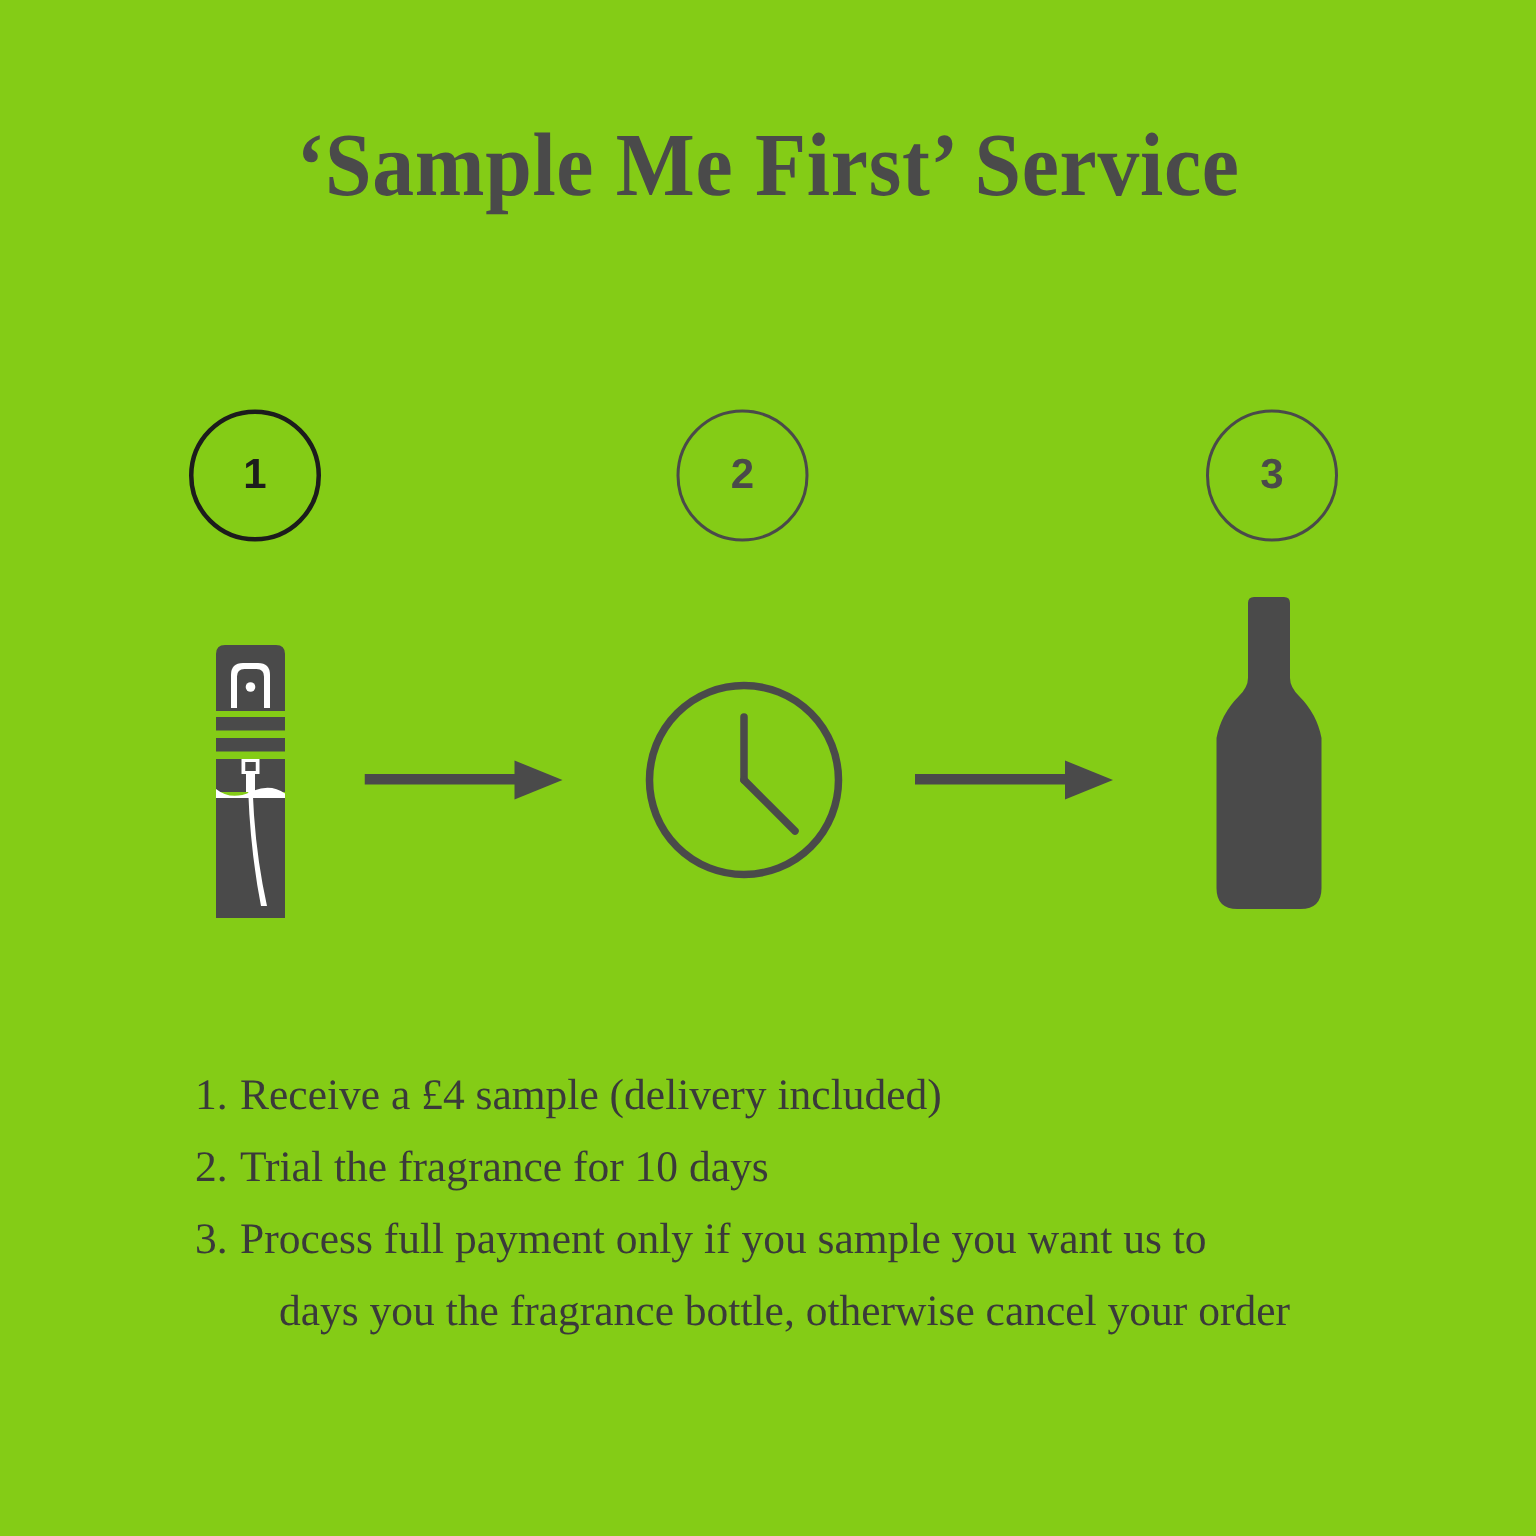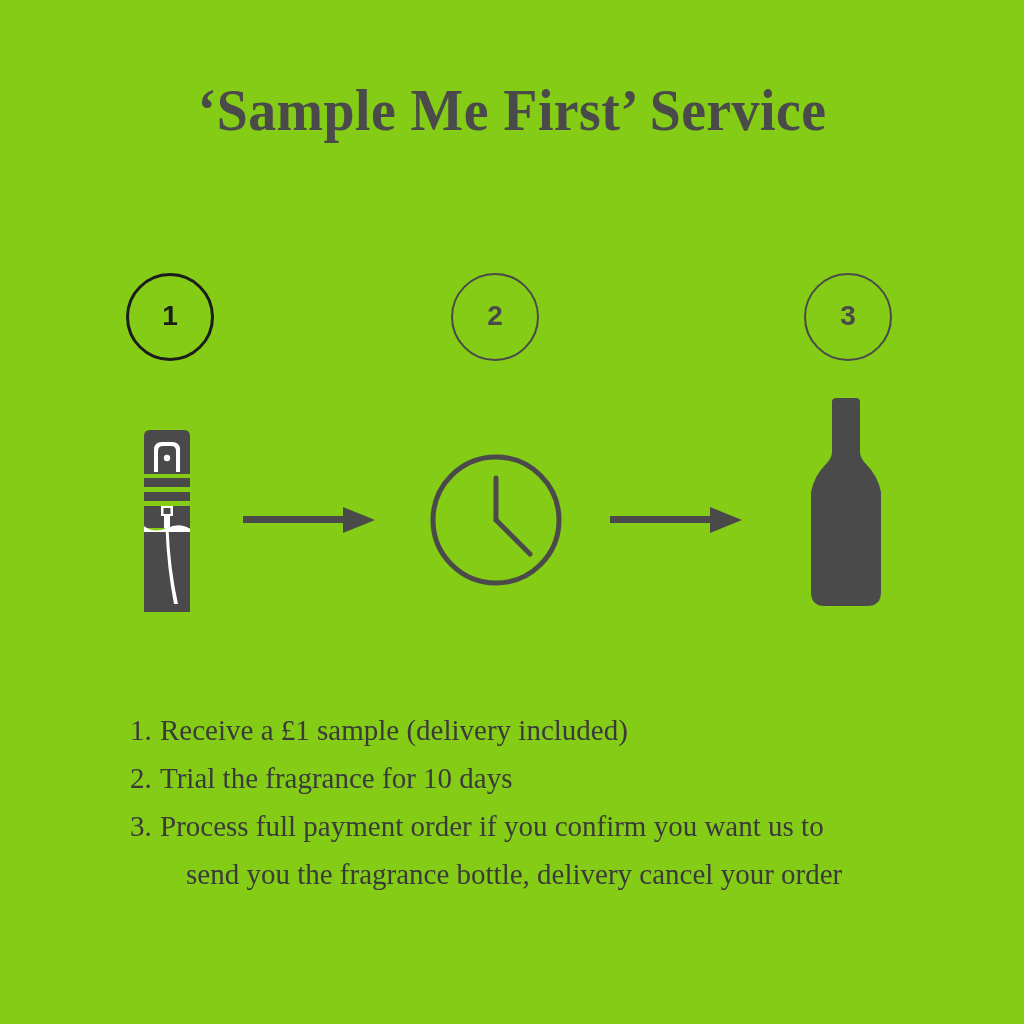--- a/index.html
+++ b/index.html
@@ -223,31 +223,31 @@
                Q36 62 36 56
                Z" fill="#4a4a4a"></path>
     </svg>
 
   </div>
 
   <div class="steps">
 
     <div class="step-item">
       <span class="step-marker">1.</span>
-      <span class="step-text">Receive a £1 sample (delivery included)</span>
+      <span class="step-text">Receive a £4 sample (delivery included)</span>
     </div>
 
     <div class="step-item">
       <span class="step-marker">2.</span>
       <span class="step-text">Trial the fragrance for 10 days</span>
     </div>
 
     <div class="step-item">
       <span class="step-marker">3.</span>
       <span class="step-text">
-        <span>Process full payment order if you confirm you want us to</span>
-        <span class="cont">send you the fragrance bottle, delivery cancel your order</span>
+        <span>Process full payment only if you sample you want us to</span>
+        <span class="cont">days you the fragrance bottle, otherwise cancel your order</span>
       </span>
     </div>
 
   </div>
 
 </div>
 
 </body></html>

